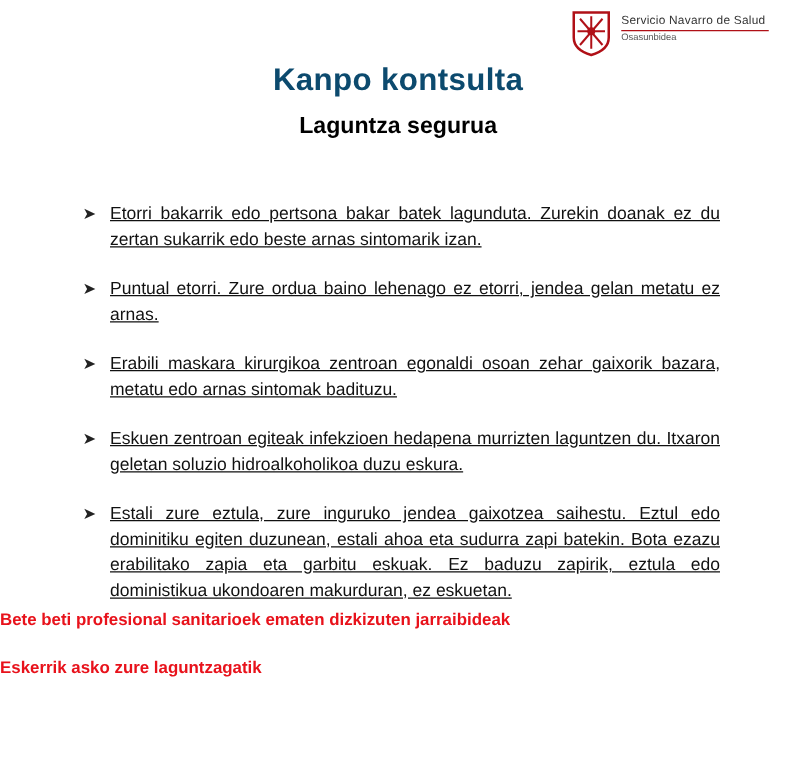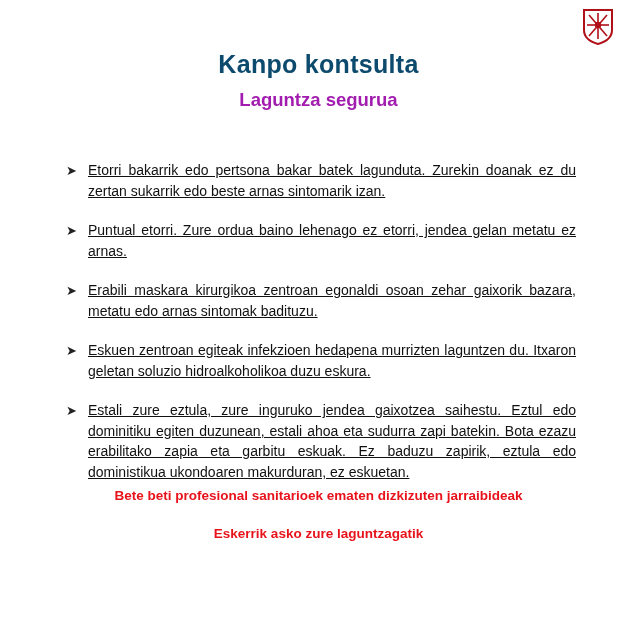--- a/index.html
+++ b/index.html
@@ -65,21 +65,21 @@
   .main-title {
     font-size: 25px;
     font-weight: bold;
     color: #0c4a6e;
     letter-spacing: .3px;
     margin: 0;
   }
   .sub-title {
     font-size: 18.5px;
     font-weight: bold;
-    color: #a21caf;
+    color: #000000;
     margin: 10px 0 0 0;
   }
 
   
   .bullets {
     position: absolute;
     top: 160px;
     left: 66px;
     width: 510px;
   }
@@ -105,21 +105,21 @@
     flex: 1;
     text-decoration: underline;
   }
 
   
   .footer {
     position: absolute;
     top: 488px;
     left: 0;
     width: 100%;
-    text-align: center;
+    text-align: left;
   }
   .footer-line {
     font-size: 13.5px;
     font-weight: bold;
     color: #e8121b;
     margin: 0;
   }
   .footer-line.second { margin-top: 23px; }
 </style>
 </head>
@@ -130,20 +130,25 @@
     <svg width="34" height="38" viewBox="0 0 34 38" xmlns="http://www.w3.org/2000/svg">
       <path d="M3 2 H31 V22 Q31 32 17 36 Q3 32 3 22 Z" fill="none" stroke="#b01017" stroke-width="2"></path>
       <g stroke="#b01017" stroke-width="1.6" fill="none">
         <line x1="17" y1="5" x2="17" y2="31"></line>
         <line x1="6" y1="17" x2="28" y2="17"></line>
         <line x1="8" y1="7" x2="26" y2="28"></line>
         <line x1="26" y1="7" x2="8" y2="28"></line>
       </g>
       <circle cx="17" cy="17" r="3.2" fill="#b01017"></circle>
     </svg>
+  </div>
+  <div class="logo-text">
+    <div class="logo-title">Servicio Navarro de Salud</div>
+    <div class="logo-rule"></div>
+    <div class="logo-sub">Osasunbidea</div>
   </div>
 </div>
 
 <div class="title-wrap">
   <h1 class="main-title">Kanpo kontsulta</h1>
   <h2 class="sub-title">Laguntza segurua</h2>
 </div>
 
 <div class="bullets">
 

